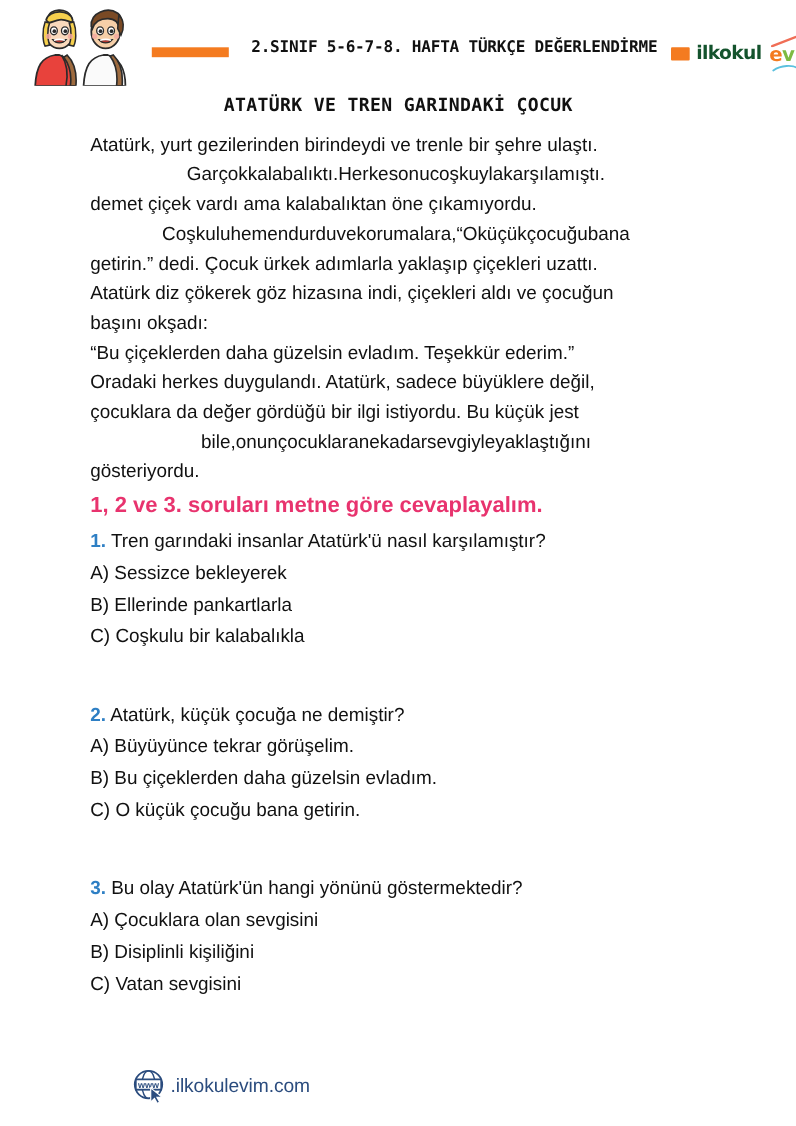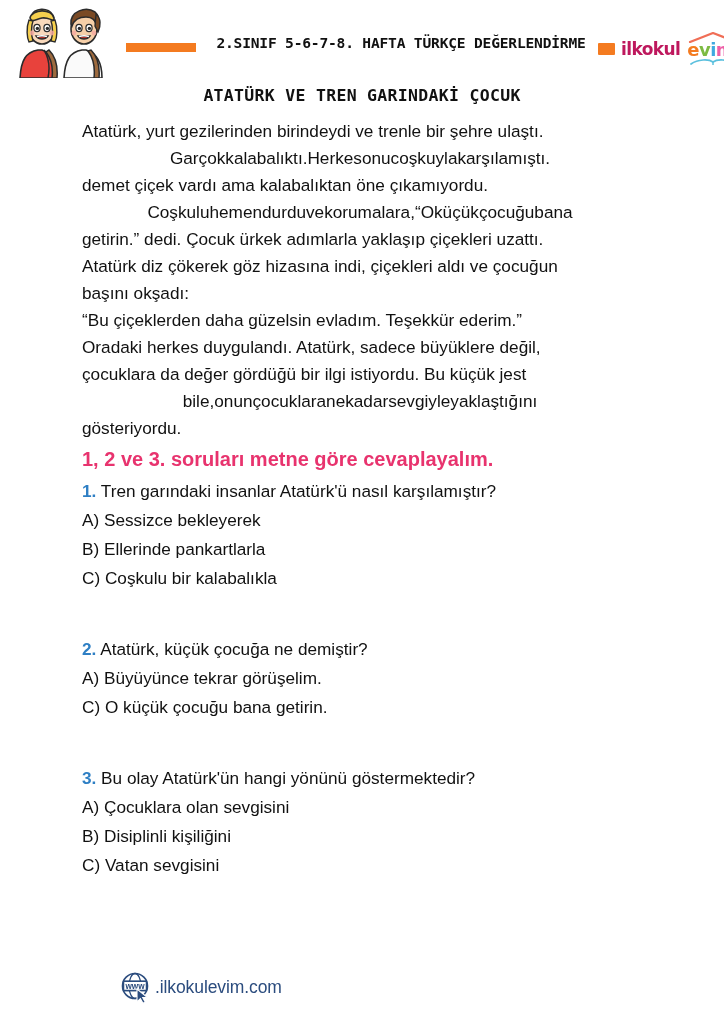--- a/index.html
+++ b/index.html
@@ -12,20 +12,21 @@
     background: #ffffff;
     font-family: "DejaVu Sans", sans-serif;
     overflow: hidden;
     position: relative;
   }
 
   
   .header {
     position: relative;
     height: 78px;
+    margin-left: 12px;
   }
   .kids {
     position: absolute;
     left: 8px;
     top: 4px;
     width: 108px;
     height: 74px;
   }
   .orange-bar {
     position: absolute;
@@ -60,21 +61,21 @@
     width: 17px;
     height: 12px;
     background: #F47B20;
     margin-right: 6px;
     border-radius: 1px;
   }
   .logo-ilkokul {
     font-family: "DejaVu Sans", sans-serif;
     font-weight: bold;
     font-size: 17px;
-    color: #be185d;
+    color: #14532d;
     letter-spacing: -0.6px;
   }
   .logo-evim-wrap {
     position: relative;
     margin-left: 4px;
     width: 58px;
     height: 34px;
   }
   .logo-roof {
     position: absolute;
@@ -318,20 +319,21 @@
   <div id="questions">
       <div class="question-block">
         <div class="q-stem"><span class="q-num" style="color: rgb(46, 127, 196);">1.</span><span> Tren garındaki insanlar Atatürk'ü nasıl karşılamıştır?</span></div>
         <div class="q-opt">A) Sessizce bekleyerek</div>
         <div class="q-opt">B) Ellerinde pankartlarla</div>
         <div class="q-opt">C) Coşkulu bir kalabalıkla</div>
       </div>
       <div class="question-block spaced">
         <div class="q-stem"><span class="q-num" style="color: rgb(46, 127, 196);">2.</span><span> Atatürk, küçük çocuğa ne demiştir?</span></div>
         <div class="q-opt">A) Büyüyünce tekrar görüşelim.</div>
+        <div class="q-opt">B) Bu çiçeklerden daha güzelsin evladım.</div>
         <div class="q-opt">C) O küçük çocuğu bana getirin.</div>
       </div>
       <div class="question-block spaced">
         <div class="q-stem"><span class="q-num" style="color: rgb(46, 127, 196);">3.</span><span> Bu olay Atatürk'ün hangi yönünü göstermektedir?</span></div>
         <div class="q-opt">A) Çocuklara olan sevgisini</div>
         <div class="q-opt">B) Disiplinli kişiliğini</div>
         <div class="q-opt">C) Vatan sevgisini</div>
       </div>
     </div>
 </div>

